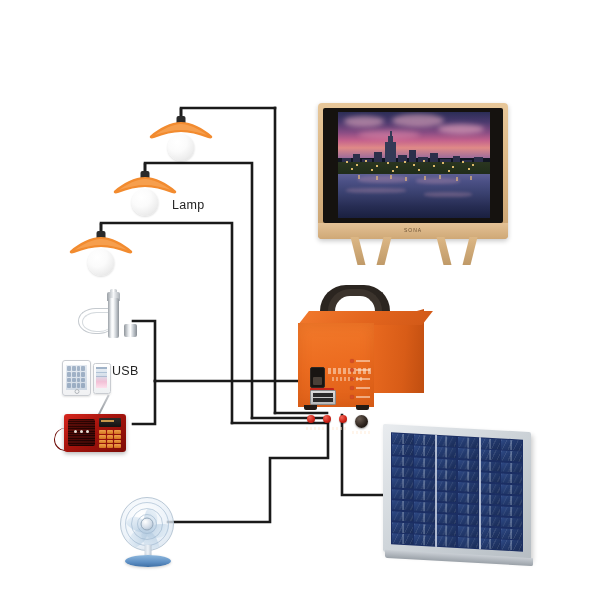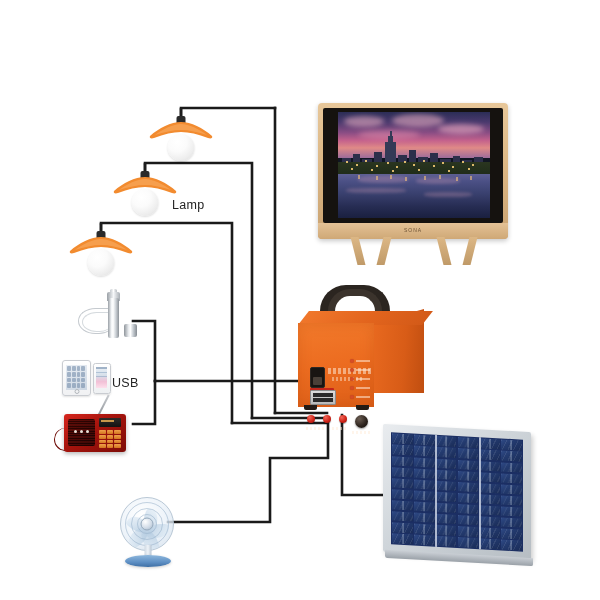--- a/index.html
+++ b/index.html
@@ -661,21 +661,21 @@
     </div>
     <div class="ph">
       <div class="phscr">
         <div class="phbar" style="top:0;"></div>
         <div class="phbar" style="top:5px;height:1px;background:rgba(120,150,185,.45);"></div>
         <div class="phbar" style="top:9px;height:1px;background:rgba(120,150,185,.45);"></div>
       </div>
     </div>
   </div>
 
-  <div class="lbl" style="left:112px;top:376px;">USB</div>
+  <div class="lbl" style="left:112px;top:364px;">USB</div>
 
   <div class="node radio" style="left:54px;top:392px;">
     <div class="ant"></div>
     <div class="strap"></div>
     <div class="case"></div>
     <div class="spk"></div>
     <div class="knobs">
       <div class="kn" style="left:0;"></div>
       <div class="kn" style="left:6px;"></div>
       <div class="kn" style="left:12px;"></div>

